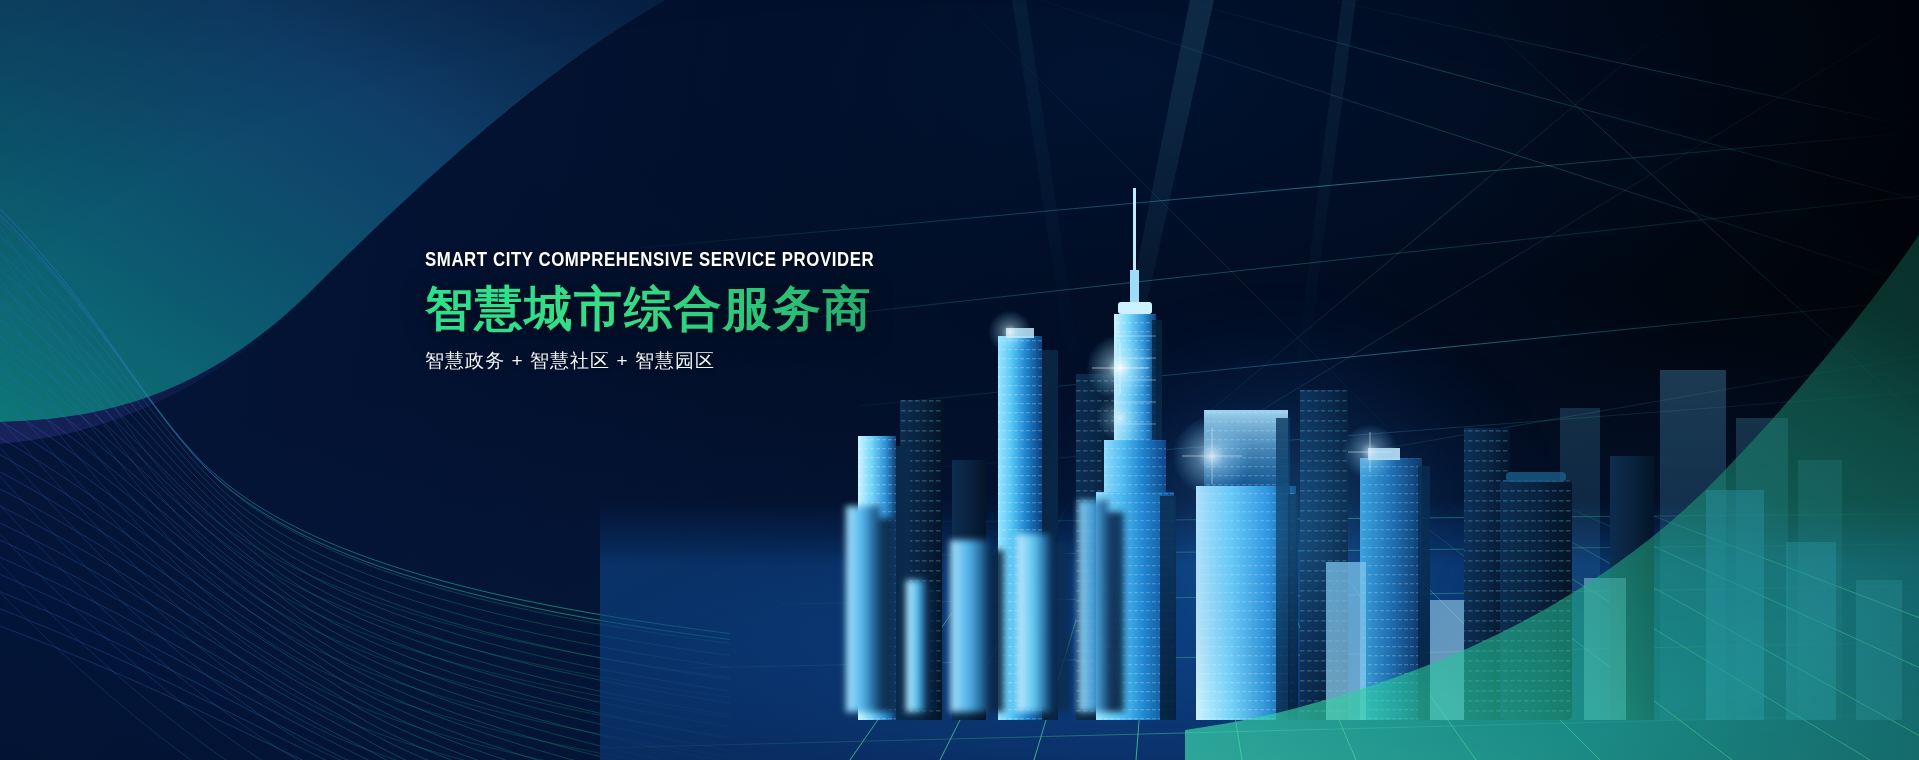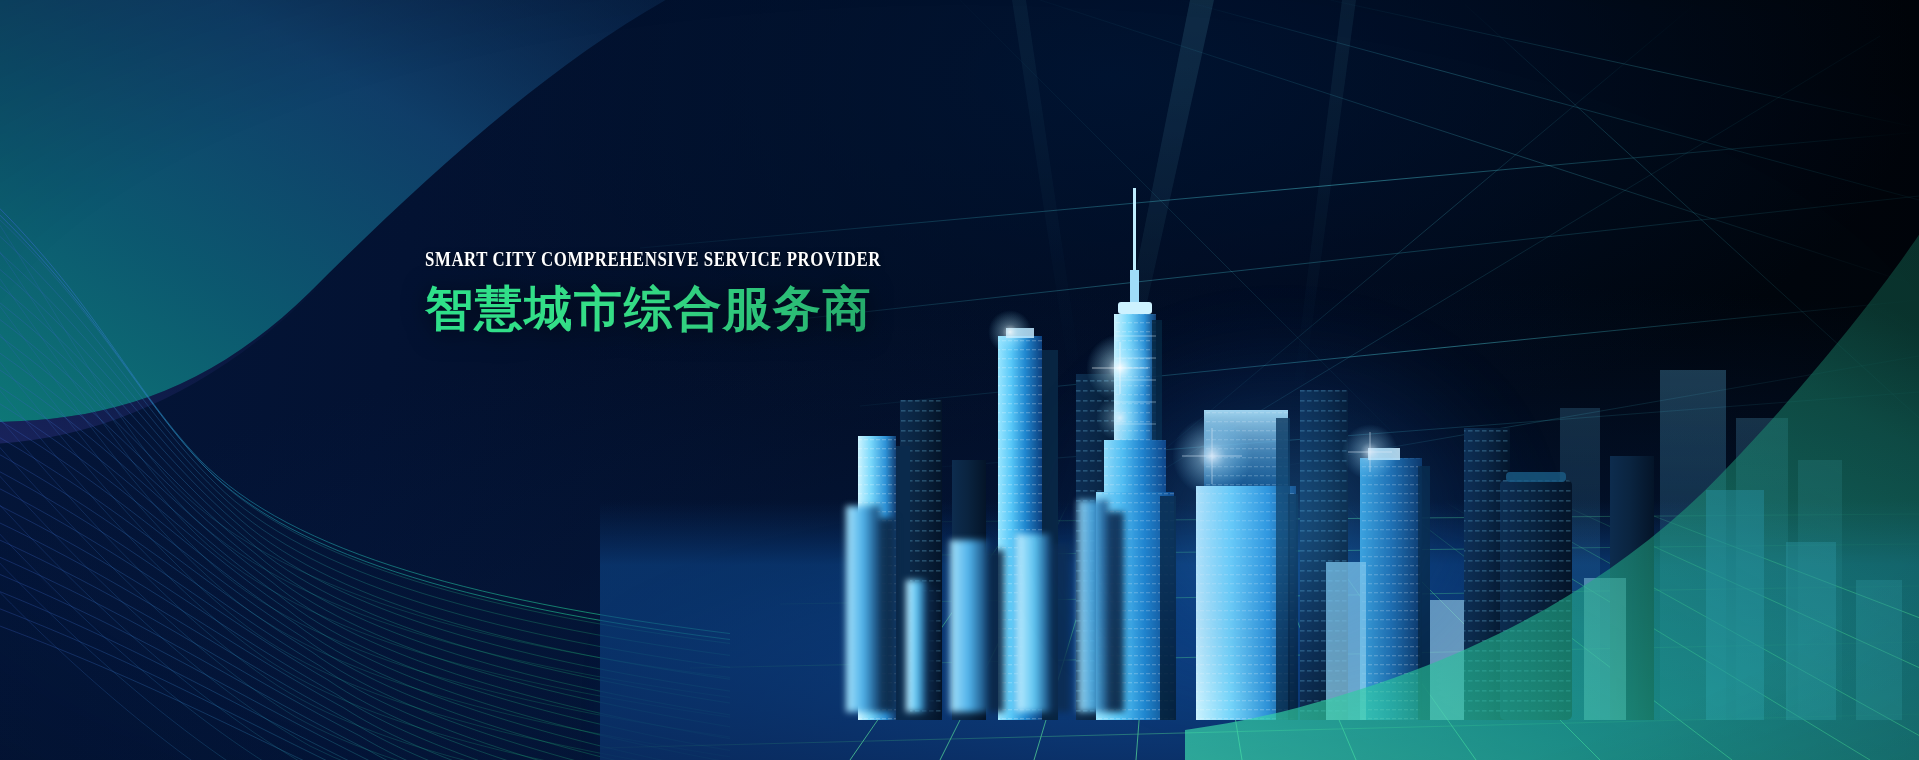--- a/index.html
+++ b/index.html
@@ -6,21 +6,20 @@
   html,body{margin:0;padding:0;background:#000;}
   body{font-family:"Liberation Sans","DejaVu Sans",sans-serif;}
 
   .banner{
     position:relative;
     width:1919px;
     height:760px;
     overflow:hidden;
     background:#0f172a;
     user-select:none;
-    font-family:Liberation Serif, serif;
   }
 
   
   .sky{
     position:absolute; inset:0;
     background:
       radial-gradient(130% 95% at 72% 96%, rgba(10,60,125,.75) 0%, rgba(5,28,70,.45) 32%, rgba(0,0,0,0) 62%),
       radial-gradient(60% 70% at 58% 10%, rgba(0,20,50,.9) 0%, rgba(0,6,18,0) 70%),
       linear-gradient(100deg,#04163a 0%,#031232 22%,#020d24 45%,#01081a 64%,#00060f 80%,#000409 100%);
   }
@@ -501,15 +500,16 @@
       </defs>
       <path d="M740 0 C700 60 630 150 540 244 C430 360 280 440 96 486 C62 494 30 500 0 504 L0 540 H740 Z" fill="url(#wbr)"></path>
     </svg>
   </div>
 
   <div class="sky-vignette"></div>
 
   <div class="copy">
     <p class="eyebrow">SMART CITY COMPREHENSIVE SERVICE PROVIDER</p>
     <h1 class="headline">智慧城市综合服务商</h1>
+    <p class="tagline">智慧政务 + 智慧社区 + 智慧园区</p>
   </div>
 
 </div>
 
 </body></html>

